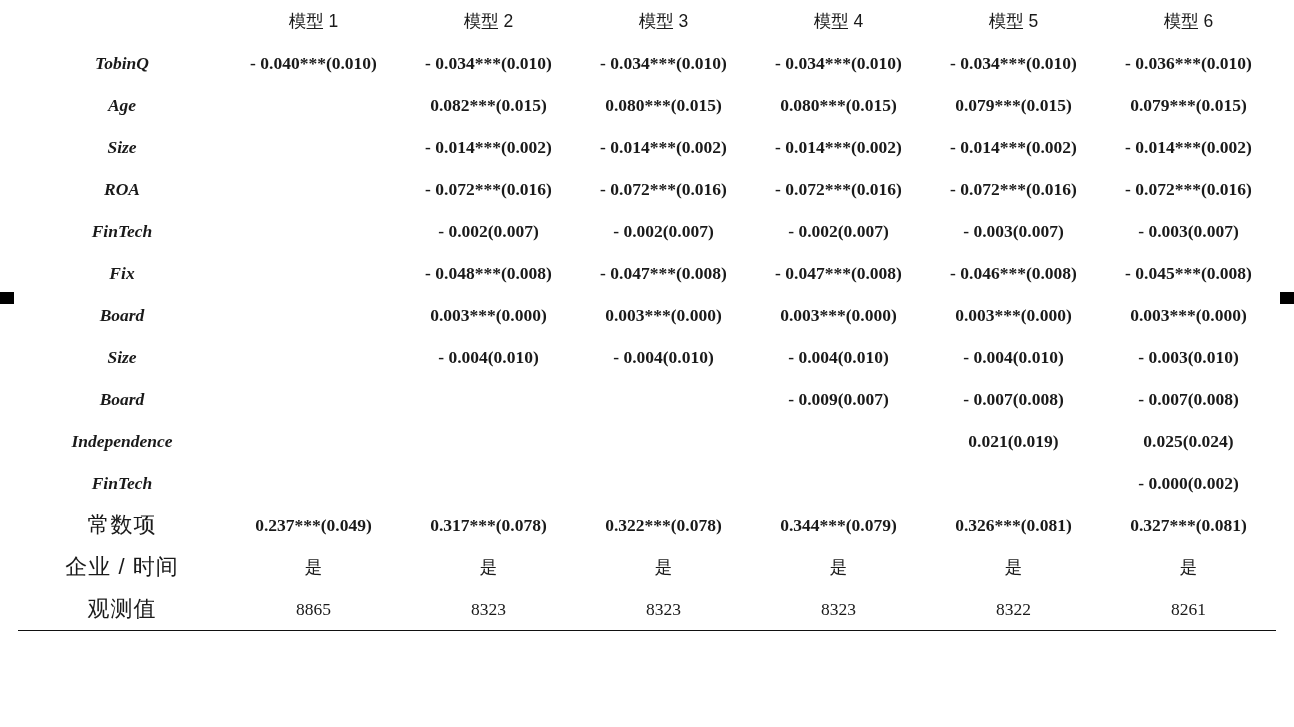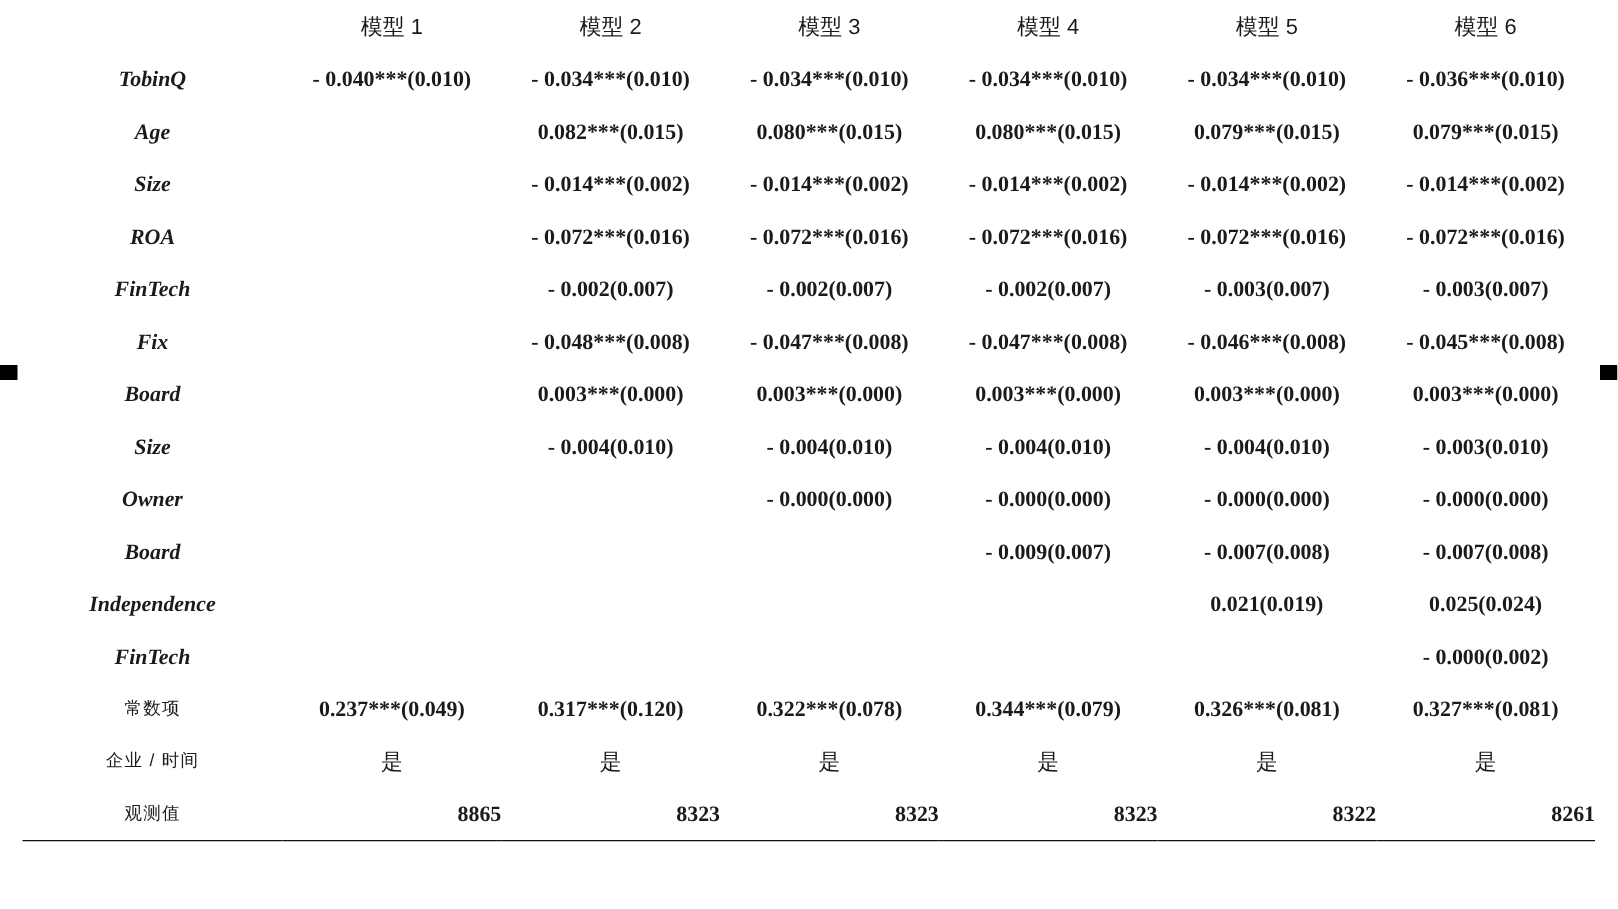--- a/index.html
+++ b/index.html
@@ -57,31 +57,30 @@
     font-style: italic;
     font-weight: bold;
     font-size: 18px;
     font-family: "Liberation Serif", "DejaVu Serif", serif;
     text-align: center;
   }
   td.rowlabel.cjk {
     font-style: normal;
     font-weight: normal;
     font-family: "Liberation Sans", "DejaVu Sans", sans-serif;
-    font-size: 14px;
+    font-size: 22px;
     letter-spacing: 1px;
   }
   td.val {
     font-family: "Liberation Serif", "DejaVu Serif", serif;
     font-weight: bold;
     font-size: 17px;
   }
   td.val.plain {
-    font-weight: bold;
-    text-align: right;
+    font-weight: normal;
   }
   td.cjkval {
     font-family: "Liberation Sans", "DejaVu Sans", sans-serif;
     font-weight: normal;
     font-size: 18px;
   }
   .sup {
     font-size: 11px;
     vertical-align: super;
   }
@@ -183,29 +182,20 @@
         <tr>
           <td class="rowlabel">Size</td>
           <td class="val"></td>
           <td class="val">- 0.004(0.010)</td>
           <td class="val">- 0.004(0.010)</td>
           <td class="val">- 0.004(0.010)</td>
           <td class="val">- 0.004(0.010)</td>
           <td class="val">- 0.003(0.010)</td>
         </tr>
         <tr>
-          <td class="rowlabel">Owner</td>
-          <td class="val"></td>
-          <td class="val"></td>
-          <td class="val">- 0.000(0.000)</td>
-          <td class="val">- 0.000(0.000)</td>
-          <td class="val">- 0.000(0.000)</td>
-          <td class="val">- 0.000(0.000)</td>
-        </tr>
-        <tr>
           <td class="rowlabel">Board</td>
           <td class="val"></td>
           <td class="val"></td>
           <td class="val"></td>
           <td class="val">- 0.009(0.007)</td>
           <td class="val">- 0.007(0.008)</td>
           <td class="val">- 0.007(0.008)</td>
         </tr>
         <tr>
           <td class="rowlabel">Independence</td>
@@ -221,21 +211,21 @@
           <td class="val"></td>
           <td class="val"></td>
           <td class="val"></td>
           <td class="val"></td>
           <td class="val"></td>
           <td class="val">- 0.000(0.002)</td>
         </tr>
         <tr>
           <td class="rowlabel cjk">常数项</td>
           <td class="val">0.237***(0.049)</td>
-          <td class="val">0.317***(0.120)</td>
+          <td class="val">0.317***(0.078)</td>
           <td class="val">0.322***(0.078)</td>
           <td class="val">0.344***(0.079)</td>
           <td class="val">0.326***(0.081)</td>
           <td class="val">0.327***(0.081)</td>
         </tr>
         <tr>
           <td class="rowlabel cjk">企业 / 时间</td>
           <td class="cjkval">是</td>
           <td class="cjkval">是</td>
           <td class="cjkval">是</td>

